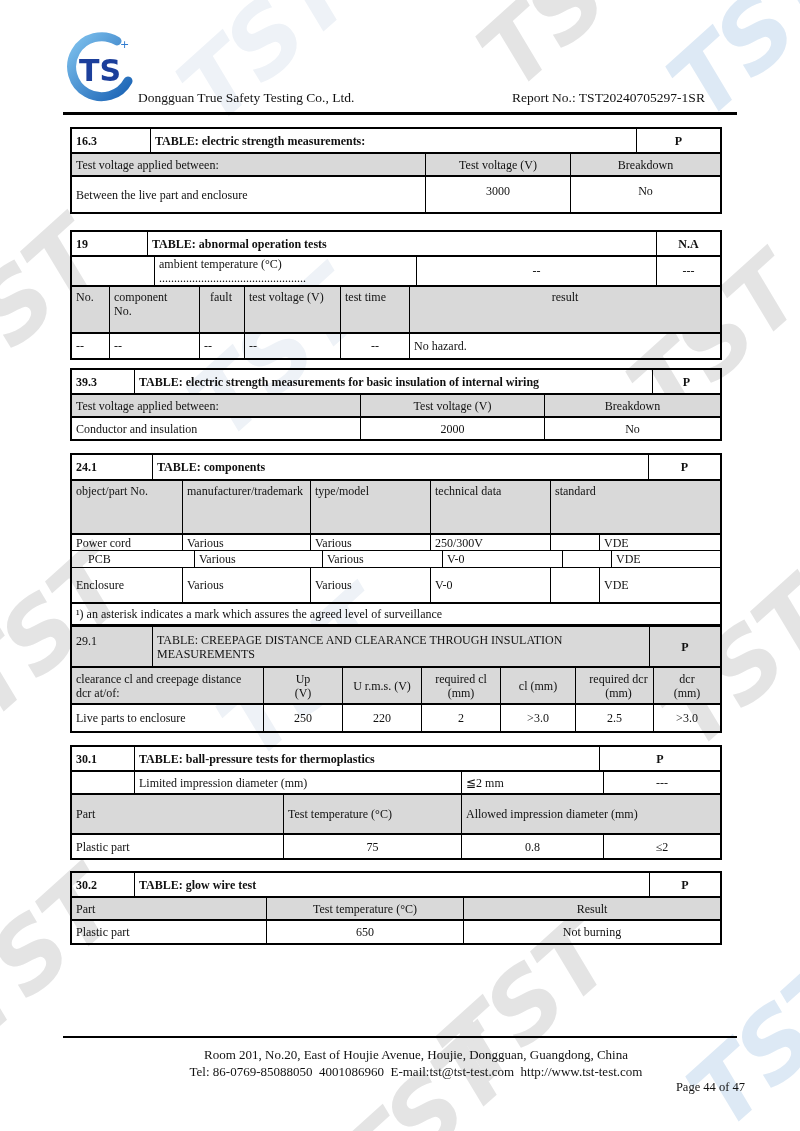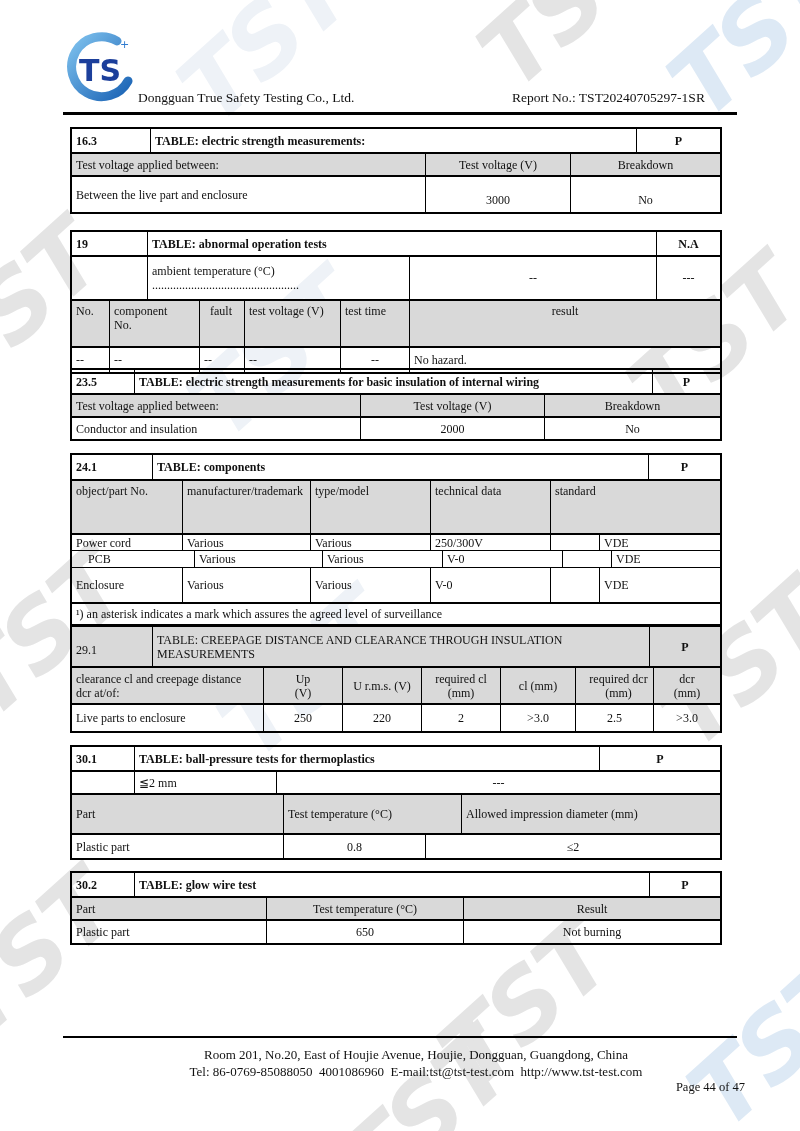--- a/index.html
+++ b/index.html
@@ -25,21 +25,21 @@
   .tr.ht2{border-top-width:2px;}
   .tr.gray{background:#d9d9d9;}
   .td{box-sizing:border-box;padding:2px 4px;display:flex;align-items:center;
       font-size:12px;line-height:14px;overflow:hidden;flex:0 0 auto;}
   .td + .td{border-left:1px solid #000;}
   .td.f1{flex:1 1 auto;min-width:0;}
   .td.c{justify-content:center;text-align:center;}
   .td span{white-space:pre-line;}
   .td.brk span{word-break:break-all;}
   .tr.vtop .td{align-items:flex-start;padding-top:3px;}
-  .td.vtop{align-items:flex-start;padding-top:16px;}
+  .td.vtop{align-items:flex-start;padding-top:7px;}
   .b{font-weight:bold;}
   .t29title{font-size:12px;}
   
   .logo{left:62px;top:32px;width:76px;height:78px;}
 </style>
 </head>
 <body>
 
 <div class="page">
 
@@ -115,21 +115,21 @@
       <div class="td b" style="width:75px;">
           <span>19</span>
         </div>
       <div class="td b f1">
           <span>TABLE: abnormal operation tests</span>
         </div>
       <div class="td b c" style="width:64px;">
           <span>N.A</span>
         </div>
     </div>
-    <div class="tr ht2" style="height:44px;">
+    <div class="tr ht2" style="height:30px;padding-left:7px;">
       <div class="td" style="width:75px;"></div>
       <div class="td" style="width:262px;">
           <span>ambient temperature (°C) .................................................</span>
         </div>
       <div class="td c f1">
           <span>--</span>
         </div>
       <div class="td c" style="width:64px;">
           <span>---</span>
         </div>
@@ -173,21 +173,21 @@
         </div>
       <div class="td f1">
           <span>No hazard.</span>
         </div>
     </div>
   </div>
 
   <div class="tbl" style="top:368px;">
     <div class="tr" style="height:23px;">
       <div class="td b" style="width:62px;">
-          <span>23.5</span>
+          <span>39.3</span>
         </div>
       <div class="td b f1">
           <span>TABLE: electric strength measurements for basic insulation of internal wiring</span>
         </div>
       <div class="td b c" style="width:68px;">
           <span>P</span>
         </div>
     </div>
     <div class="tr gray ht2" style="height:23px;">
       <div class="td" style="width:288px;">
@@ -381,20 +381,23 @@
         </div>
       <div class="td b f1">
           <span>TABLE: ball-pressure tests for thermoplastics</span>
         </div>
       <div class="td b c" style="width:121px;">
           <span>P</span>
         </div>
     </div>
     <div class="tr ht2" style="height:23px;">
       <div class="td" style="width:62px;"></div>
+      <div class="td" style="width:327px;">
+          <span>Limited impression diameter (mm)</span>
+        </div>
       <div class="td" style="width:142px;">
           <span>≦2 mm</span>
         </div>
       <div class="td c f1">
           <span>---</span>
         </div>
     </div>
     <div class="tr gray ht2" style="height:40px;">
       <div class="td" style="width:211px;">
           <span>Part</span>
@@ -402,20 +405,23 @@
       <div class="td" style="width:178px;">
           <span>Test temperature (°C)</span>
         </div>
       <div class="td f1">
           <span>Allowed impression diameter (mm)</span>
         </div>
     </div>
     <div class="tr ht2" style="height:25px;">
       <div class="td" style="width:211px;">
           <span>Plastic part</span>
+        </div>
+      <div class="td c" style="width:178px;">
+          <span>75</span>
         </div>
       <div class="td c" style="width:142px;">
           <span>0.8</span>
         </div>
       <div class="td c f1">
           <span>≤2</span>
         </div>
     </div>
   </div>
 

